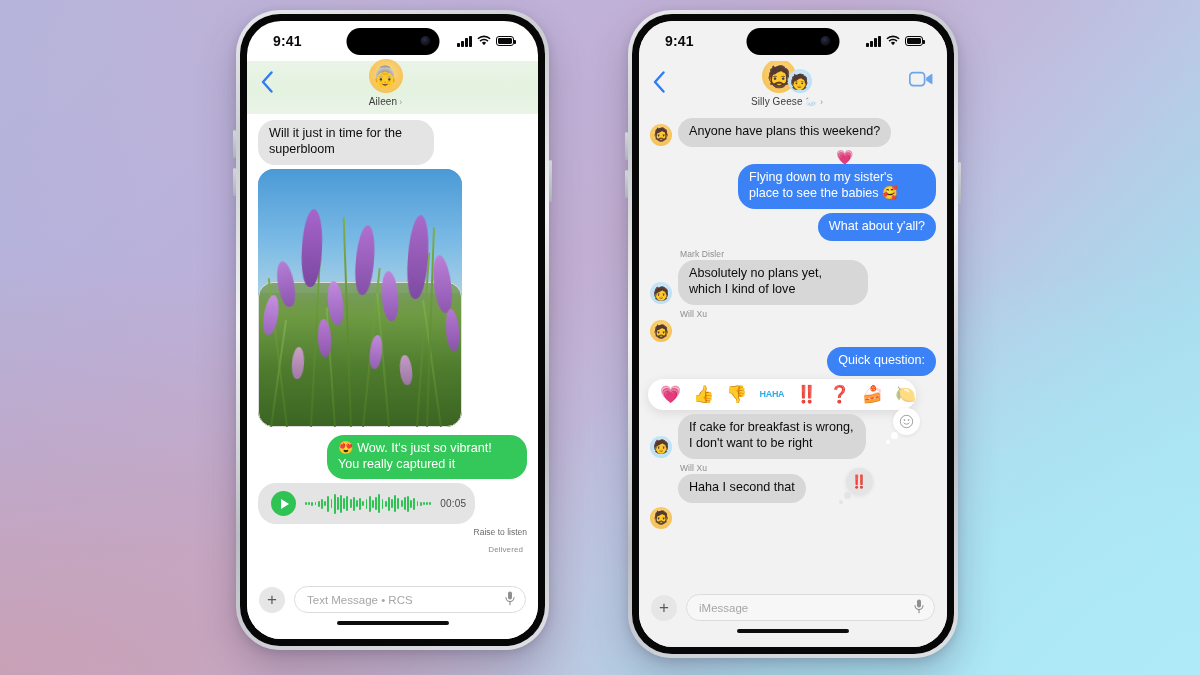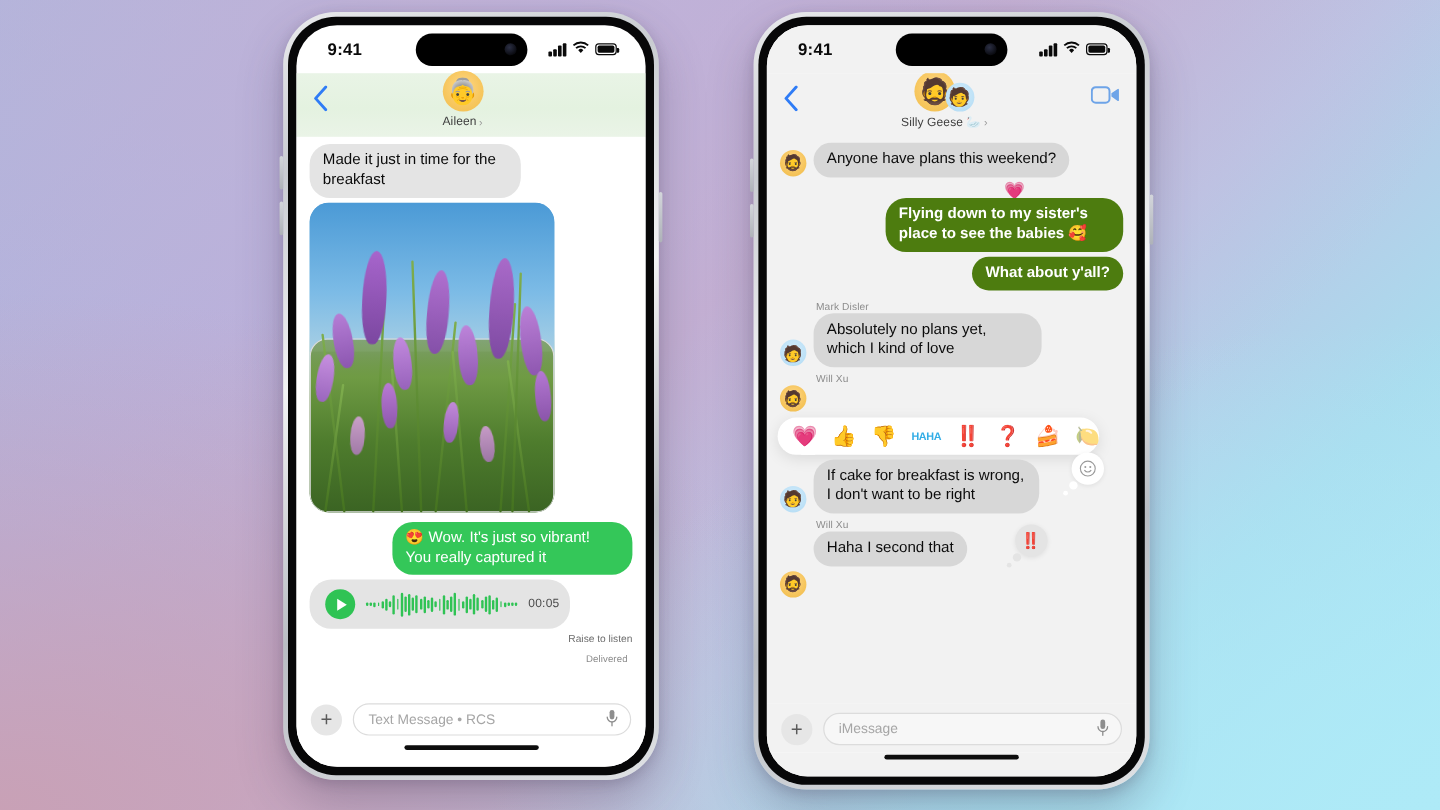--- a/index.html
+++ b/index.html
@@ -110,21 +110,21 @@
     padding: 6px 11px 7px;
     border-radius: 17px;
     font-size: 12.6px;
     line-height: 1.26;
     position: relative;
     word-wrap: break-word;
   }
   .bubble.gray  { background: #e4e4e4; color: #0b0b0b; }
   .bubble.gray2 { background: #d7d7d7; color: #0b0b0b; }
   .bubble.green { background: #34c759; color: #fff; }
-  .bubble.blue  { background: #4d7c0f; color: #fff; font-weight: bold; }
+  .bubble.blue  { background: #3b82f6; color: #fff; }
 
   .bubble.green::after{content:"";position:absolute;right:-4px;bottom:0;width:12px;height:13px;
     background:#34c759;border-bottom-left-radius:14px;clip-path: path("M0 0 C0 9 6 13 12 13 C6 13 0 9 0 0 Z");}
 
   .name-label { font-size: 8.5px; color: #8d8d8d; margin: 4px 0 1px 30px; letter-spacing:.1px;}
 
   
   .photo {
     width: 204px; height: 258px; border-radius: 16px; overflow: hidden;
     position: relative; margin-bottom: 4px;
@@ -236,21 +236,21 @@
             <span>Aileen</span>
             <span class="arw">›</span>
           </div>
         </div>
         <div class="nav-spacer"></div>
       </div>
 
       <div class="thread white">
 
         <div class="row in">
-          <div class="bubble gray" style="max-width:176px;">Made it just in time for the breakfast</div>
+          <div class="bubble gray" style="max-width:176px;">Will it just in time for the superbloom</div>
         </div>
 
         <div class="row in" style="position:relative;">
           <div class="photo">
             <div class="sky"></div>
             <div class="field"></div>
             <div class="stem" style="left:28px;bottom:0;height:150px;transform:rotate(-7deg)"></div>
             <div class="stem" style="left:52px;bottom:0;height:185px;transform:rotate(3deg)"></div>
             <div class="stem" style="left:76px;bottom:0;height:120px;transform:rotate(-4deg)"></div>
             <div class="stem" style="left:104px;bottom:0;height:160px;transform:rotate(6deg)"></div>
@@ -432,20 +432,23 @@
         <div class="row in">
           <div class="row-av">🧑</div>
           <div class="bubble gray2" style="max-width:190px;">Absolutely no plans yet, which I kind of love</div>
         </div>
 
         <div class="name-label">Will Xu</div>
         <div class="row in">
           <div class="row-av orange">🧔</div>
         </div>
 
+        <div class="row out" style="margin-bottom:0;">
+          <div class="bubble blue" style="position:relative;">Quick question:</div>
+        </div>
 
         <div class="picker">
           <span>💗</span>
           <span>👍</span>
           <span>👎</span>
           <span style="font-size:9px;font-weight:700;color:#32ade6;line-height:.92;text-align:center;white-space:pre-line;letter-spacing:-.3px;">HAHA</span>
           <span>‼️</span>
           <span>❓</span>
           <span>🍰</span>
           <span style="opacity:.55">🍋</span>

